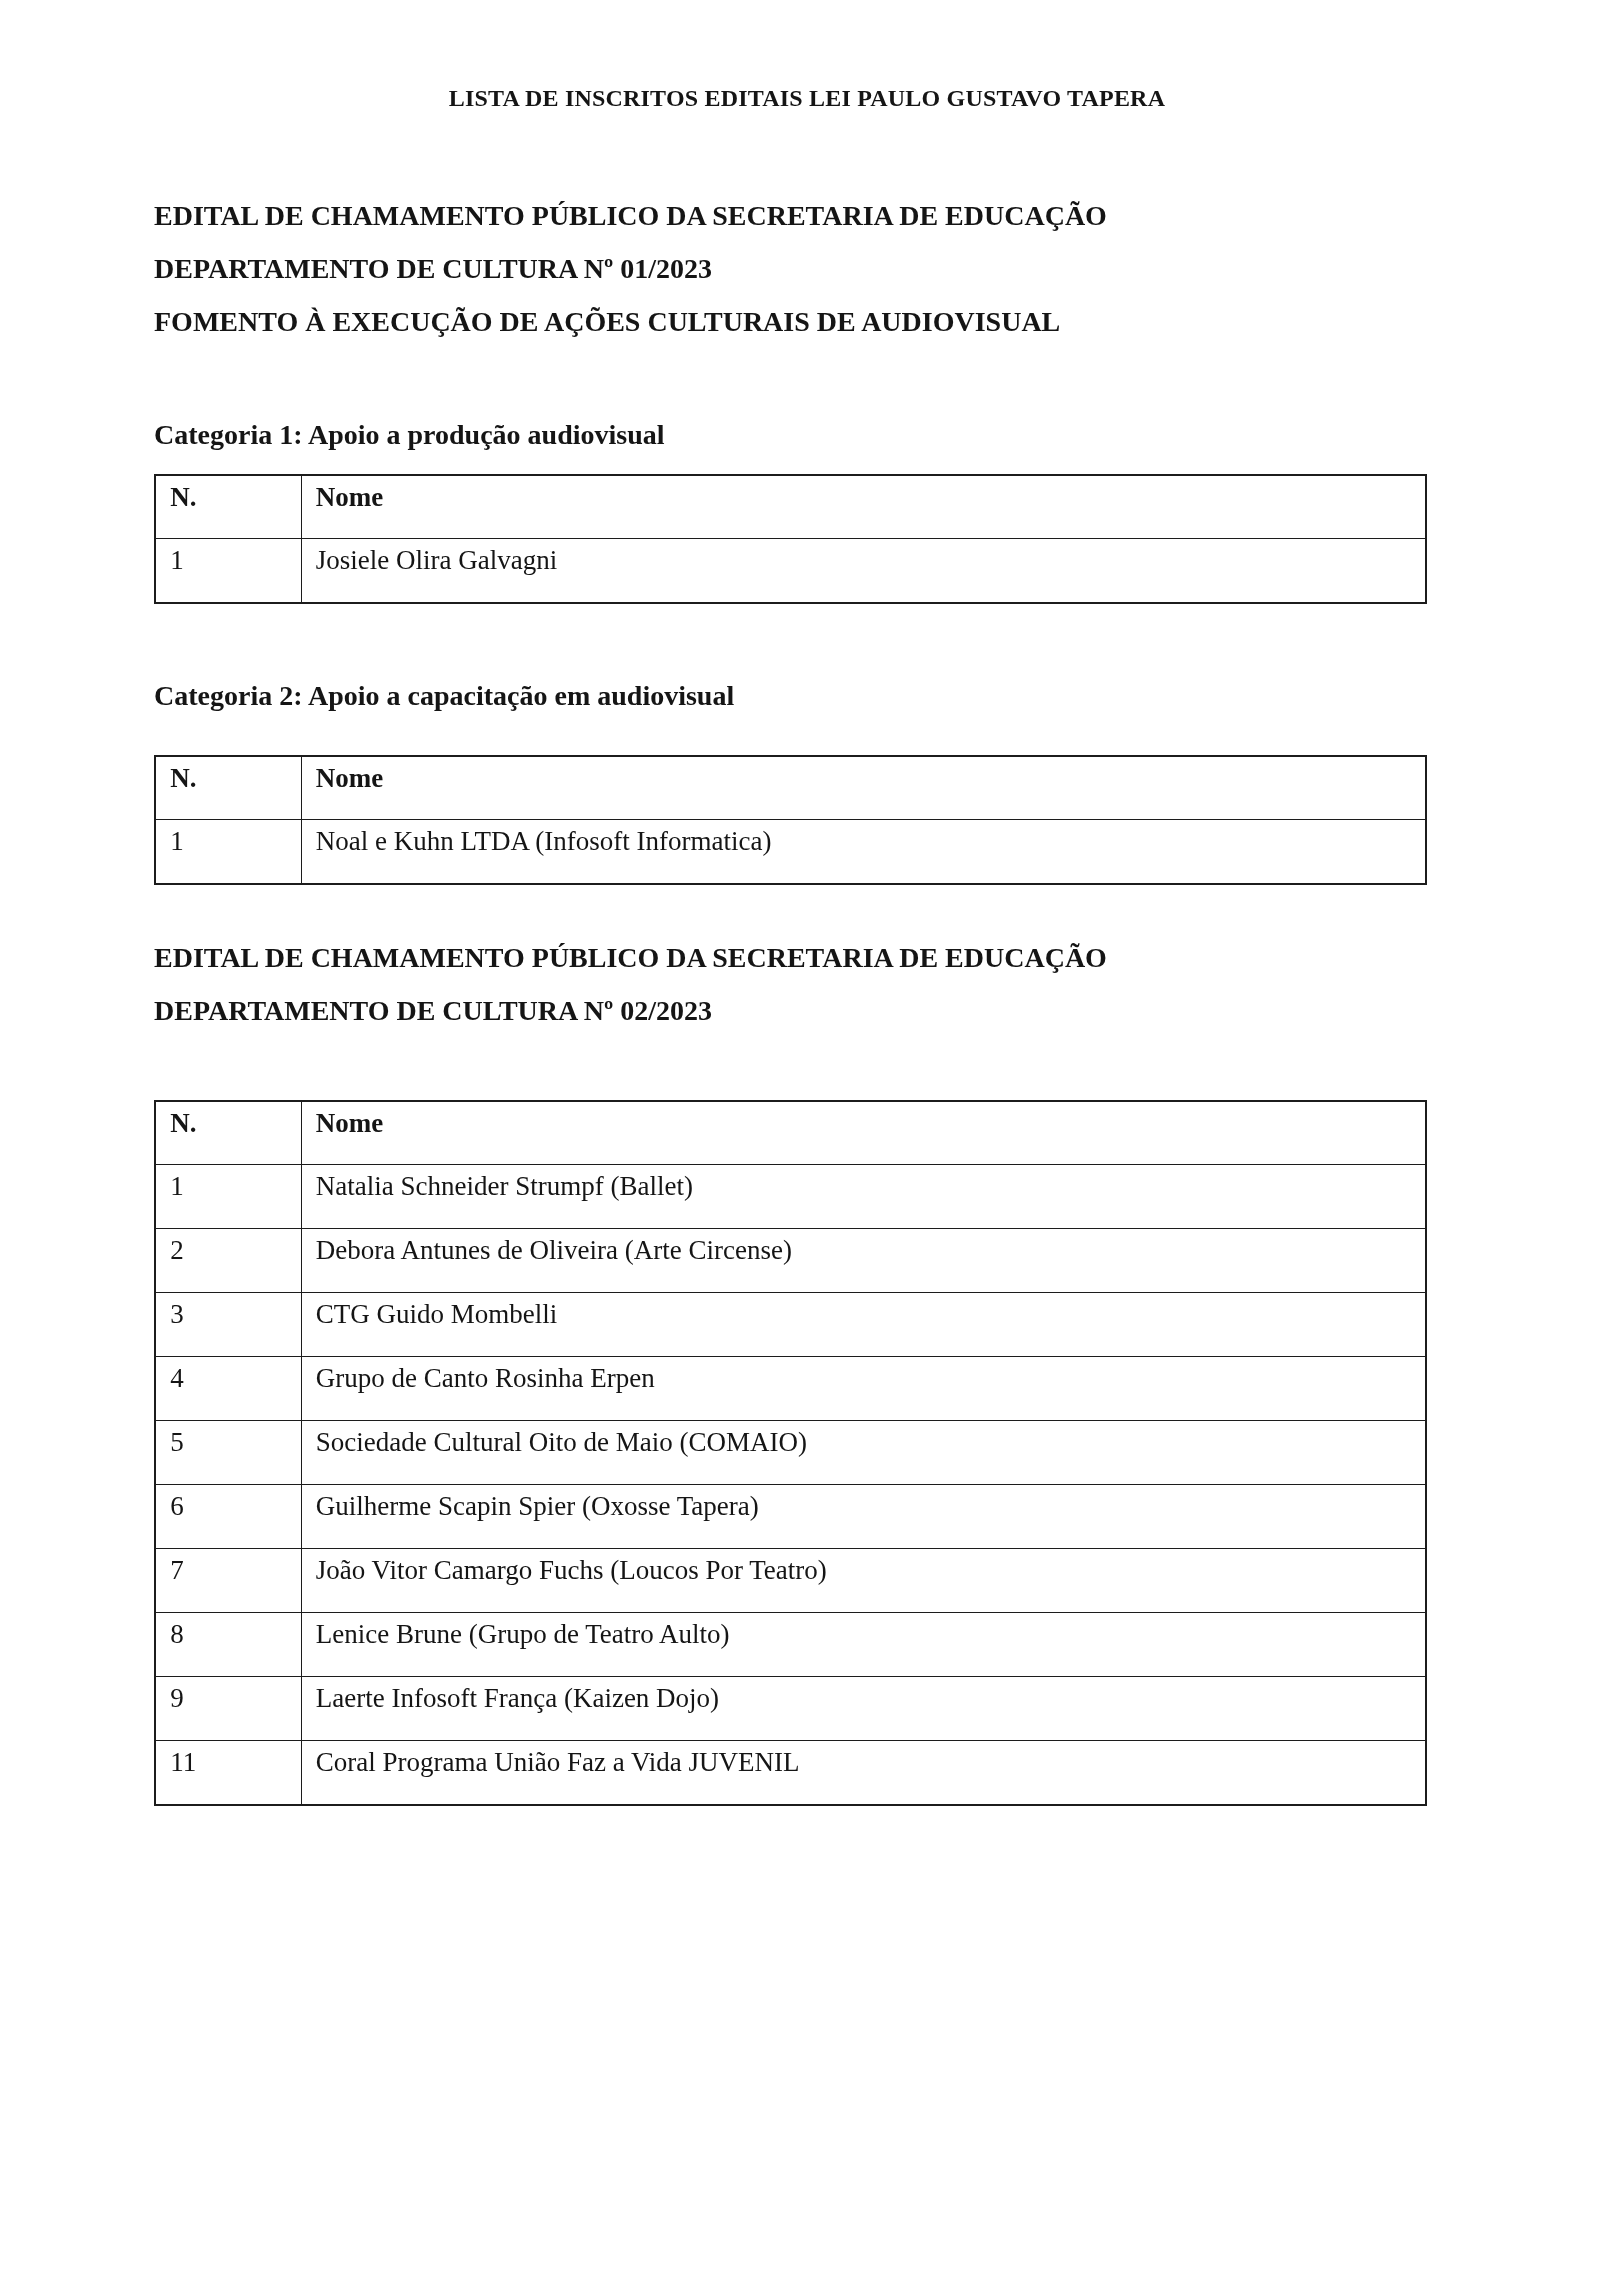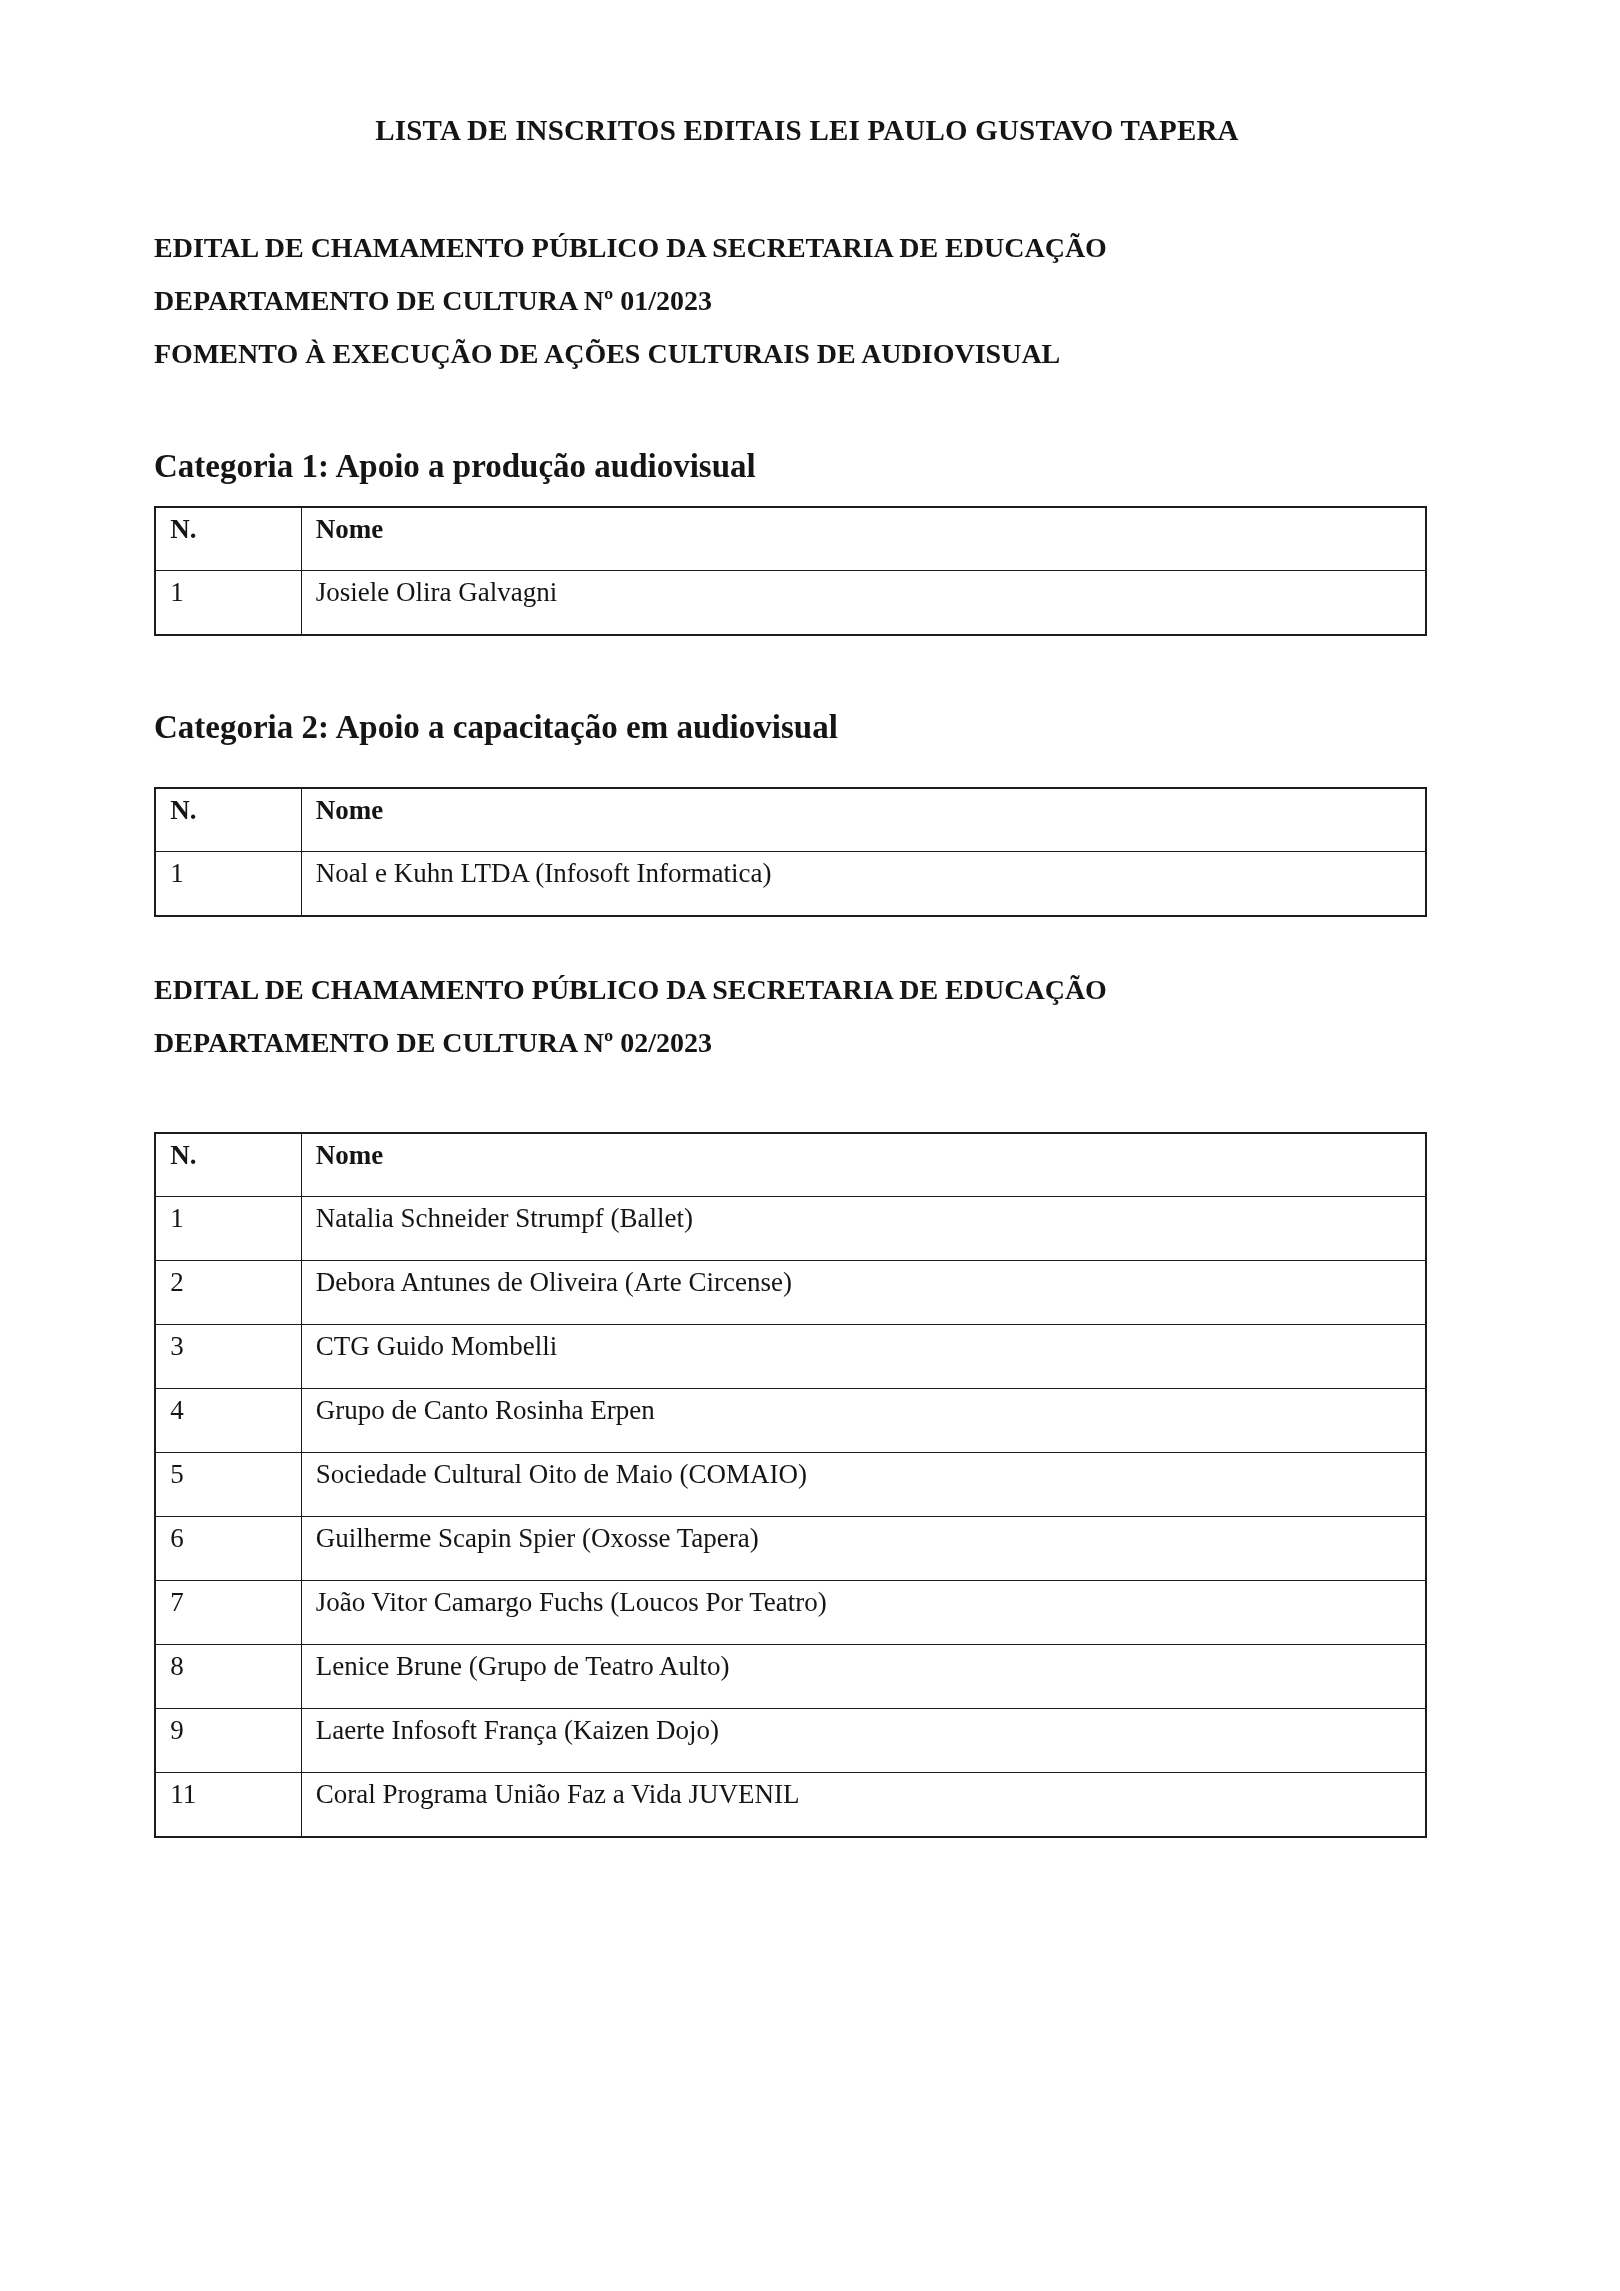--- a/index.html
+++ b/index.html
@@ -14,41 +14,41 @@
     overflow: hidden;
     font-family: "Liberation Serif", "DejaVu Serif", serif;
     color: #151515;
     -webkit-font-smoothing: antialiased;
   }
   .content {
     margin-left: 154px;
     width: 1306px;
   }
   .doc-title {
-    margin-top: 111px;
-    font-size: 29px;
+    margin-top: 79px;
+    font-size: 24px;
     line-height: 39px;
     font-weight: bold;
     text-align: center;
     letter-spacing: 0.2px;
   }
   .edital-heading {
     font-size: 28px;
     line-height: 53px;
     font-weight: bold;
     text-align: left;
   }
   .edital-heading.first {
     margin-top: 71px;
   }
   .edital-heading.second {
     margin-top: 46px;
   }
   .categoria {
-    font-size: 33px;
+    font-size: 28px;
     line-height: 39px;
     font-weight: bold;
     text-align: left;
   }
   .categoria.first  { margin-top: 67px; }
   .categoria.second { margin-top: 72px; }
   table.doc-table {
     border-collapse: collapse;
     table-layout: fixed;
     width: 1273px;

